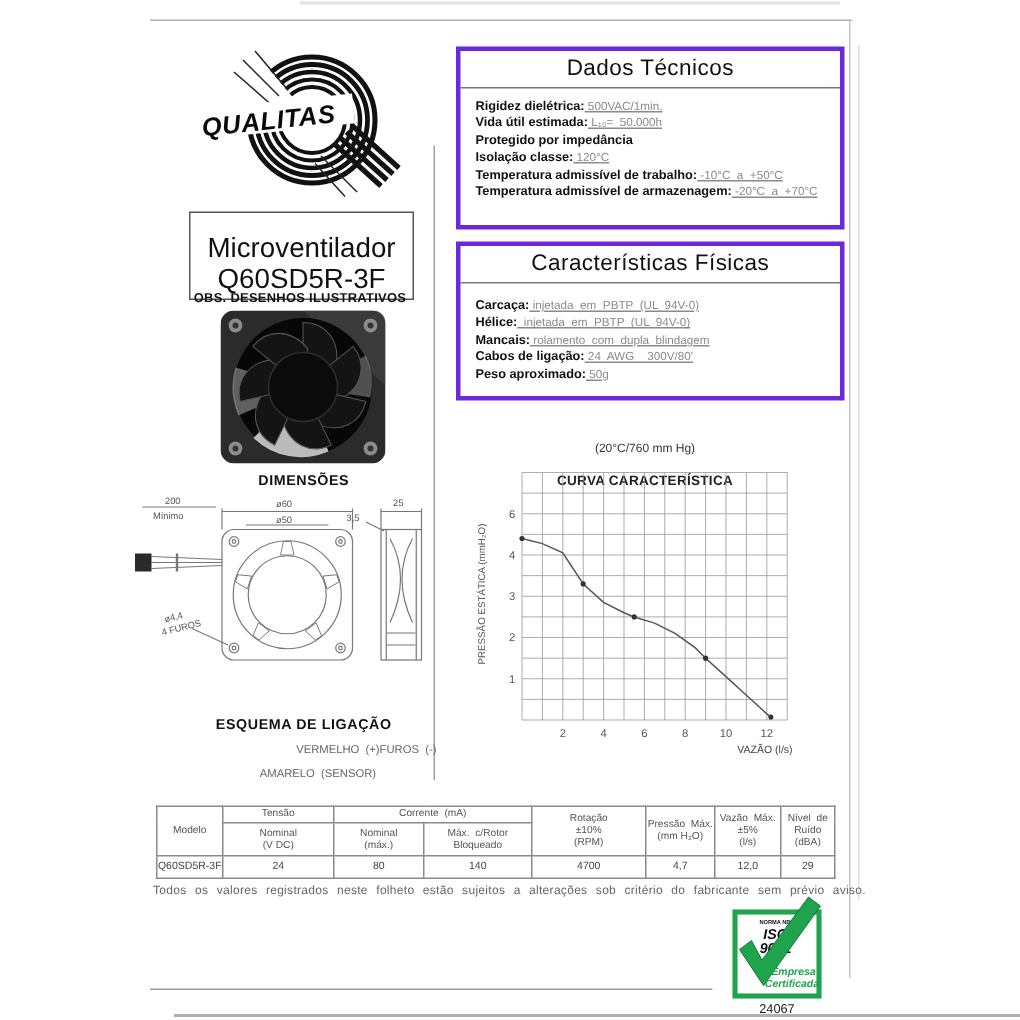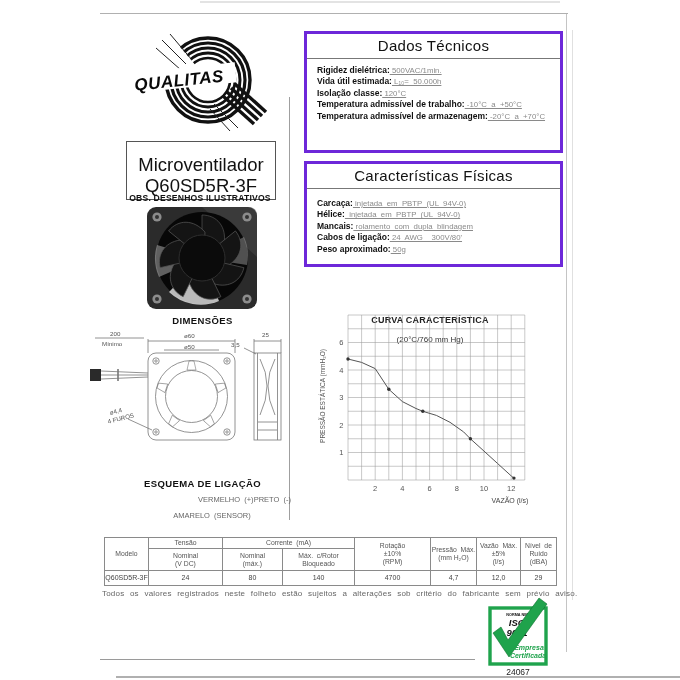--- a/index.html
+++ b/index.html
@@ -177,48 +177,49 @@
       <g transform="rotate(-14 30 86)">
         <text x="22" y="86">ø4,4</text>
         <text x="18" y="94">4 FUROS</text>
       </g>
     </g>
   </svg>
 
   <div class="abs seclabel" style="left:125px;top:478px;width:155px;">ESQUEMA DE LIGAÇÃO</div>
   <div class="abs wirerow" style="left:133px;top:495px;width:158px;">
     <span>VERMELHO  (+)</span>
-    <span>PRETO  (-)</span>
+    <span>FUROS  (-)</span>
   </div>
   <div class="abs wirecenter" style="left:133px;top:511px;width:158px;">AMARELO  (SENSOR)</div>
 
   <div class="abs specbox" style="left:304px;top:31px;width:253px;height:116px;">
     <div class="bxtitle">Dados Técnicos</div>
     <div class="bxbody">
       <div class="specline"><b>Rigidez dielétrica:</b><span class="val"> 500VAC/1min.</span></div>
       <div class="specline"><b>Vida útil estimada:</b><span class="val"> L₁₀=  50.000h</span></div>
+      <div class="specline"><b>Protegido por impedância</b><span class="val"></span></div>
       <div class="specline"><b>Isolação classe:</b><span class="val"> 120°C</span></div>
       <div class="specline"><b>Temperatura admissível de trabalho:</b><span class="val"> -10°C  a  +50°C</span></div>
       <div class="specline"><b>Temperatura admissível de armazenagem:</b><span class="val"> -20°C  a  +70°C</span></div>
     </div>
   </div>
 
   <div class="abs specbox" style="left:304px;top:161px;width:253px;height:100px;">
     <div class="bxtitle">Características Físicas</div>
     <div class="bxbody" style="padding-top:9px;">
       <div class="specline"><b>Carcaça:</b><span class="val"> injetada  em  PBTP  (UL  94V-0)</span></div>
       <div class="specline"><b>Hélice:</b><span class="val">  injetada  em  PBTP  (UL  94V-0)</span></div>
       <div class="specline"><b>Mancais:</b><span class="val"> rolamento  com  dupla  blindagem</span></div>
       <div class="specline"><b>Cabos de ligação:</b><span class="val"> 24  AWG    300V/80'</span></div>
       <div class="specline"><b>Peso aproximado:</b><span class="val"> 50g</span></div>
     </div>
   </div>
 
   <div class="abs charttitle" style="left:330px;top:284px;width:200px;">CURVA CARACTERÍSTICA</div>
-  <div class="abs chartsub" style="left:330px;top:294px;width:200px;margin-top:41px;">(20°C/760 mm Hg)</div>
+  <div class="abs chartsub" style="left:330px;top:294px;width:200px;">(20°C/760 mm Hg)</div>
   <div class="abs axislabel" style="left:322px;top:396px;transform:translate(-50%,-50%) rotate(-90deg);white-space:nowrap;font-size:6.5px;color:#555;">PRESSÃO ESTÁTICA (mmH₂O)</div>
   <svg class="abs" style="left:330px;top:312px;" width="202" height="184">
       <line x1="18" y1="3" x2="18" y2="168" stroke="#9a9a9a" stroke-width="0.55"></line>
       <line x1="31.6" y1="3" x2="31.6" y2="168" stroke="#9a9a9a" stroke-width="0.55"></line>
       <line x1="45.2" y1="3" x2="45.2" y2="168" stroke="#9a9a9a" stroke-width="0.55"></line>
       <line x1="58.8" y1="3" x2="58.8" y2="168" stroke="#9a9a9a" stroke-width="0.55"></line>
       <line x1="72.4" y1="3" x2="72.4" y2="168" stroke="#9a9a9a" stroke-width="0.55"></line>
       <line x1="86" y1="3" x2="86" y2="168" stroke="#9a9a9a" stroke-width="0.55"></line>
       <line x1="99.6" y1="3" x2="99.6" y2="168" stroke="#9a9a9a" stroke-width="0.55"></line>
       <line x1="113.2" y1="3" x2="113.2" y2="168" stroke="#9a9a9a" stroke-width="0.55"></line>

